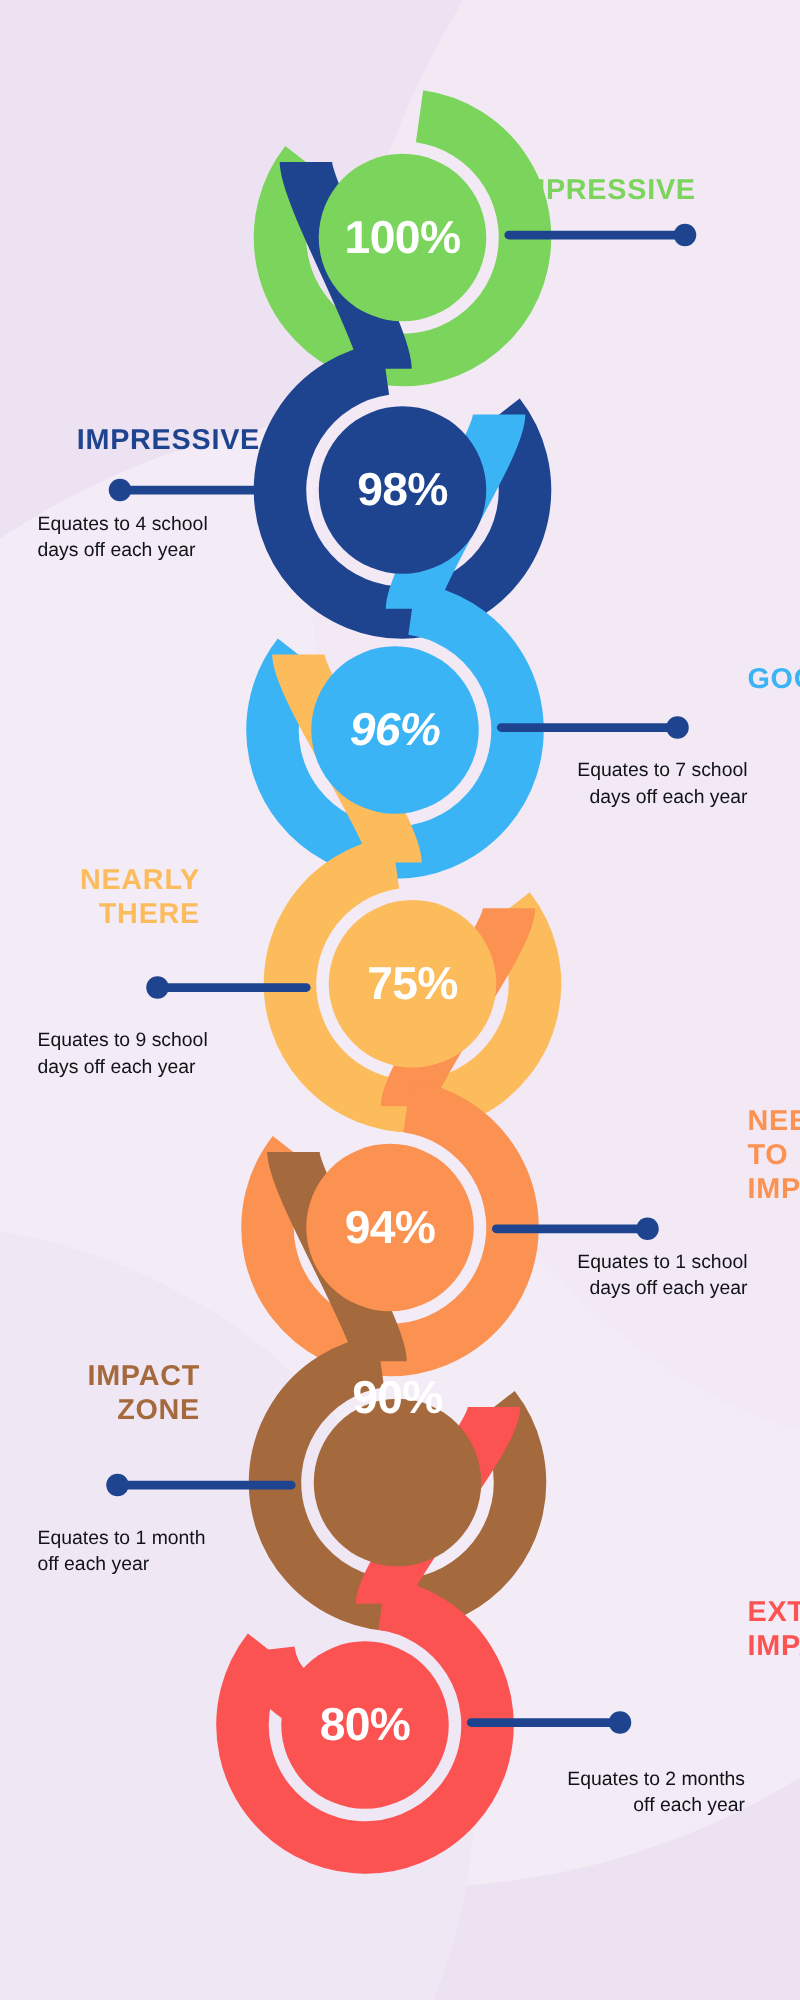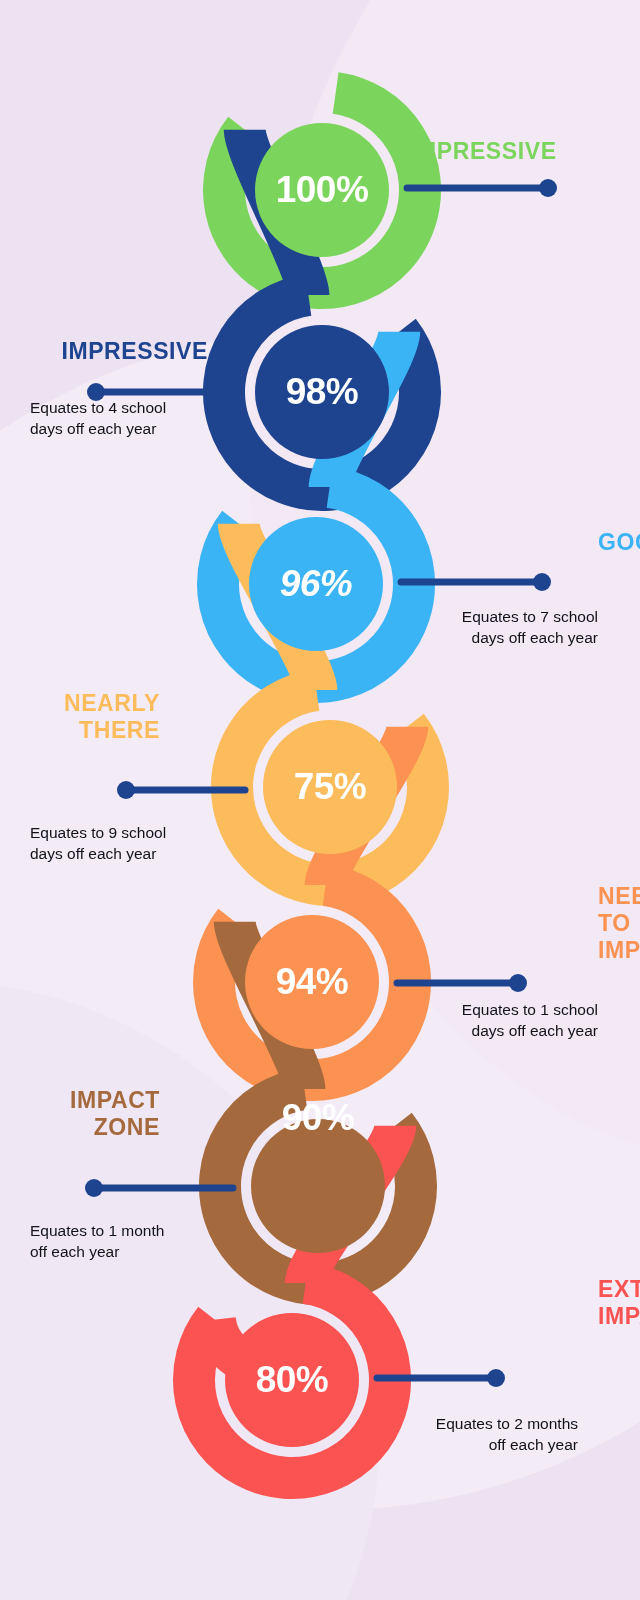--- a/index.html
+++ b/index.html
@@ -110,21 +110,21 @@
       <div class="pct" style="left: 322px; top: 392px;">98%</div>
       <div class="label-block left" style="right: 432px; top: 338px;">
         <div class="cat" style="color: rgb(30, 68, 144);">IMPRESSIVE</div>
       </div>
       <div class="connector" style="top: 383px; left: 87px; width: 152px;">
         <svg width="152" height="18" viewBox="0 0 152 18">
           <line x1="150" y1="9" x2="9" y2="9" stroke="#1e4490" stroke-width="7" stroke-linecap="round"></line>
           <circle cx="9" cy="9" r="9" fill="#1e4490"></circle>
         </svg>
       </div>
-      <div class="label-block left" style="left: 30px; width: 190px; text-align: left; top: 398px;">
+      <div class="label-block left" style="left: 30px; width: 190px; text-align: left; top: 410px;">
         <div class="sub">Equates to 4 school
 days off each year</div>
       </div>
       <div class="pct" style="left: 316px; top: 584px; font-style: italic;">96%</div>
       <div class="label-block right" style="left: 598px; top: 529px;">
         <div class="cat" style="color: rgb(59, 180, 245);">GOOD</div>
       </div>
       <div class="connector" style="top: 573px; left: 399px; width: 152px;">
         <svg width="152" height="18" viewBox="0 0 152 18">
           <line x1="2" y1="9" x2="143" y2="9" stroke="#1e4490" stroke-width="7" stroke-linecap="round"></line>
@@ -184,18 +184,18 @@
       <div class="label-block right" style="left: 598px; top: 1276px;">
         <div class="cat" style="color: rgb(251, 83, 82);">EXTREME
 IMPACT</div>
       </div>
       <div class="connector" style="top: 1369px; left: 375px; width: 130px;">
         <svg width="130" height="18" viewBox="0 0 130 18">
           <line x1="2" y1="9" x2="121" y2="9" stroke="#1e4490" stroke-width="7" stroke-linecap="round"></line>
           <circle cx="121" cy="9" r="9" fill="#1e4490"></circle>
         </svg>
       </div>
-      <div class="label-block right" style="left: 388px; width: 190px; text-align: right; top: 1414px;">
+      <div class="label-block right" style="left: 406px; width: 190px; text-align: right; top: 1414px;">
         <div class="sub">Equates to 2 months
 off each year</div>
       </div>
     </div>
 </div>
 
 </body></html>

